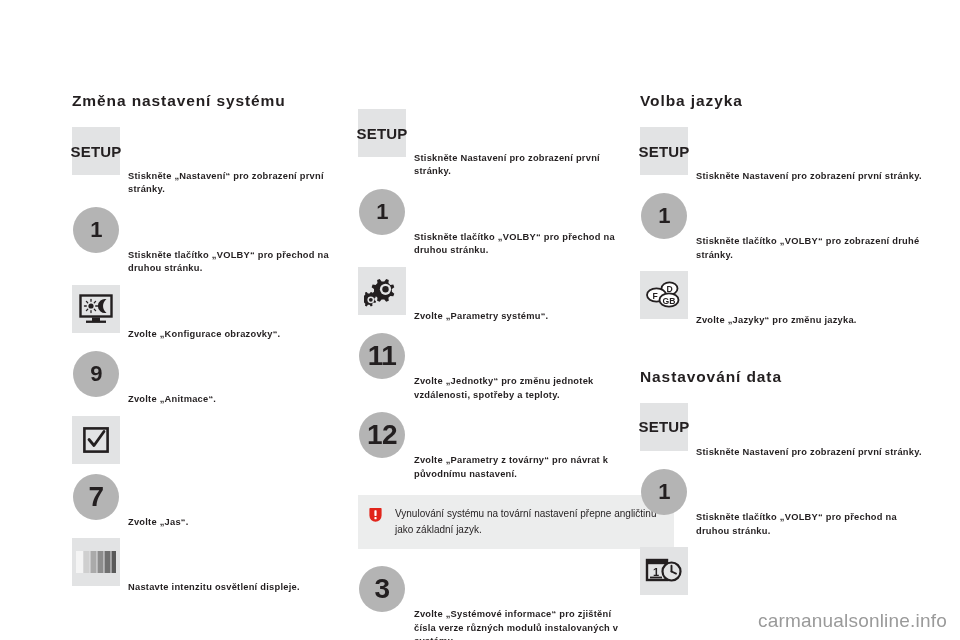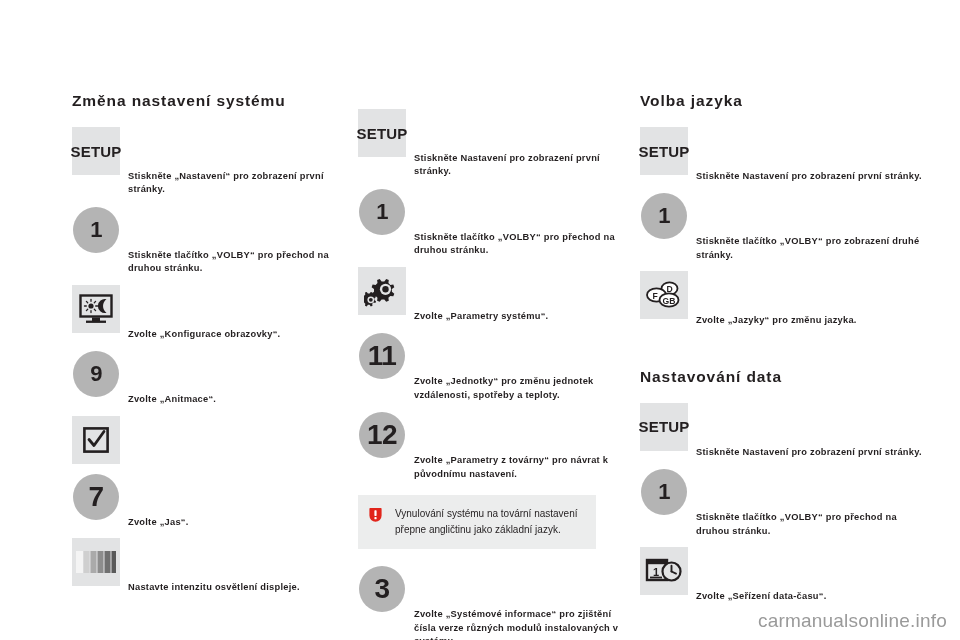--- a/index.html
+++ b/index.html
@@ -95,21 +95,21 @@
   }
   .circle.two-digit { font-size: 28px; }
 
   
   .warn-box {
     background: #eceded;
     padding: 11px 12px 12px 10px;
     display: flex;
     align-items: flex-start;
     margin: 14px 0 16px 0;
-    width: 238px;
+    width: 316px;
   }
   .warn-box .warn-ico {
     flex: 0 0 18px;
     padding-top: 1px;
   }
   .warn-box .warn-txt {
     padding-left: 9px;
     font-size: 10px;
     line-height: 1.55;
     color: #231f20;
@@ -353,20 +353,19 @@
             <rect x="2" y="4" width="20" height="20" fill="none" stroke="#231f20" stroke-width="2.4"></rect>
             <rect x="2" y="4" width="20" height="4.2" fill="#231f20"></rect>
             <text x="11" y="20" font-family="Liberation Sans, sans-serif" font-size="11" font-weight="bold" fill="#231f20" text-anchor="middle">1</text>
             <rect x="5" y="20.6" width="12" height="1.8" fill="#231f20"></rect>
             <circle cx="26.5" cy="15.5" r="9" fill="#e2e3e4" stroke="#231f20" stroke-width="2.2"></circle>
             <line x1="26.5" y1="15.5" x2="26.5" y2="9.8" stroke="#231f20" stroke-width="1.9" stroke-linecap="round"></line>
             <line x1="26.5" y1="15.5" x2="31" y2="17.6" stroke="#231f20" stroke-width="1.9" stroke-linecap="round"></line>
           </svg>
         </div>
       </div>
-      <div class="body">Zvolte „Seřízení data-času“.</div>
     </div>
 
   </div>
 
   <div class="watermark">carmanualsonline.info</div>
 
 </div>
 
 </body></html>

